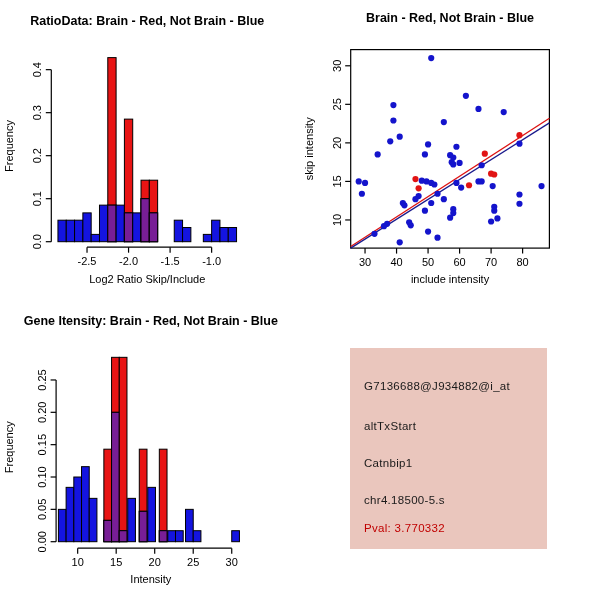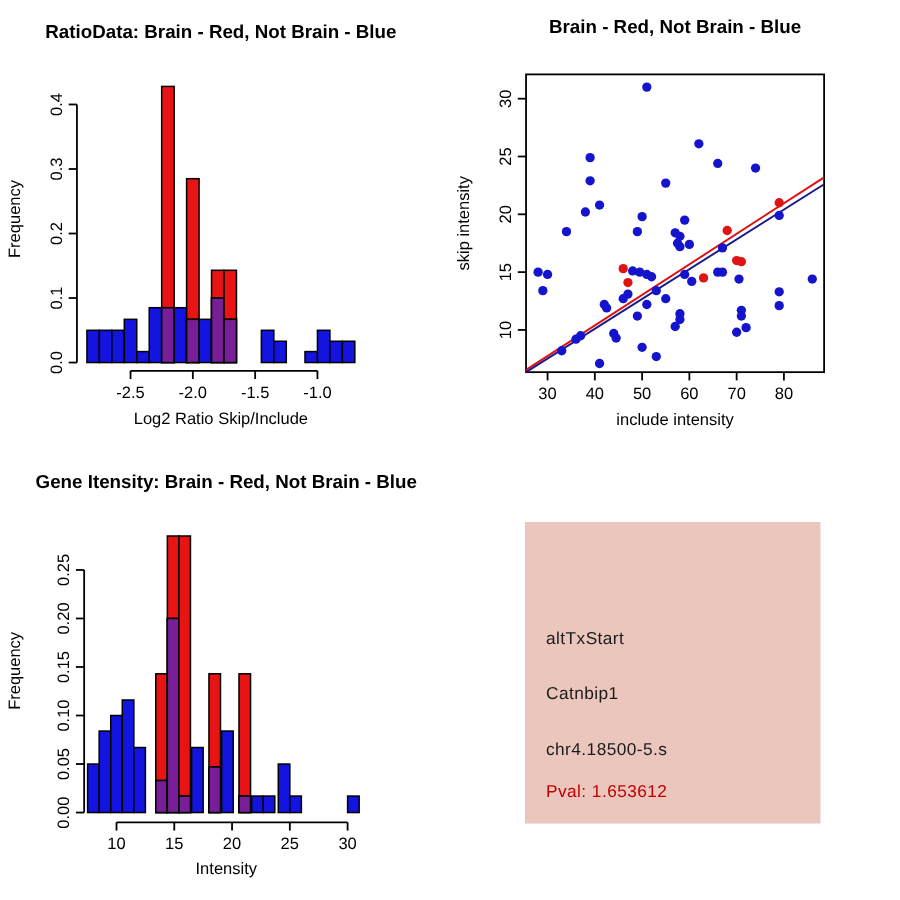--- a/index.html
+++ b/index.html
@@ -223,17 +223,18 @@
       <line x1="56.1" y1="79.97054794520548" x2="50.6" y2="79.97054794520548" stroke="#000000" stroke-width="1.2"></line>
       <text x="46.1" y="79.97054794520548" text-anchor="middle" font-size="11" fill="#000000" transform="rotate(-90 46.1 79.97054794520548)">0.25</text>
       <text x="150.85" y="25" text-anchor="middle" font-size="12.5" font-weight="bold" fill="#000000">Gene Itensity: Brain - Red, Not Brain - Blue</text>
       <text x="150.85" y="282.7" text-anchor="middle" font-size="11" fill="#000000">Intensity</text>
       <text x="13" y="147.25" text-anchor="middle" font-size="11" fill="#000000" transform="rotate(-90 13 147.25)">Frequency</text>
     </svg>
 </div>
 
 <div class="panel" id="panel-br">
   <div class="info-rect" id="info-rect" style="background: rgb(234, 198, 189);"></div>
+  <div class="info-line" style="top:80px">G7136688@J934882@i_at</div>
   <div class="info-line" style="top:120px">altTxStart</div>
   <div class="info-line" style="top:157px">Catnbip1</div>
   <div class="info-line" style="top:194px">chr4.18500-5.s</div>
-  <div class="info-line pval" style="top: 222px; color: rgb(192, 0, 0);" id="pval-line">Pval: 1.653612</div>
+  <div class="info-line pval" style="top: 222px; color: rgb(192, 0, 0);" id="pval-line">Pval: 3.770332</div>
 </div>
 
 </body></html>

